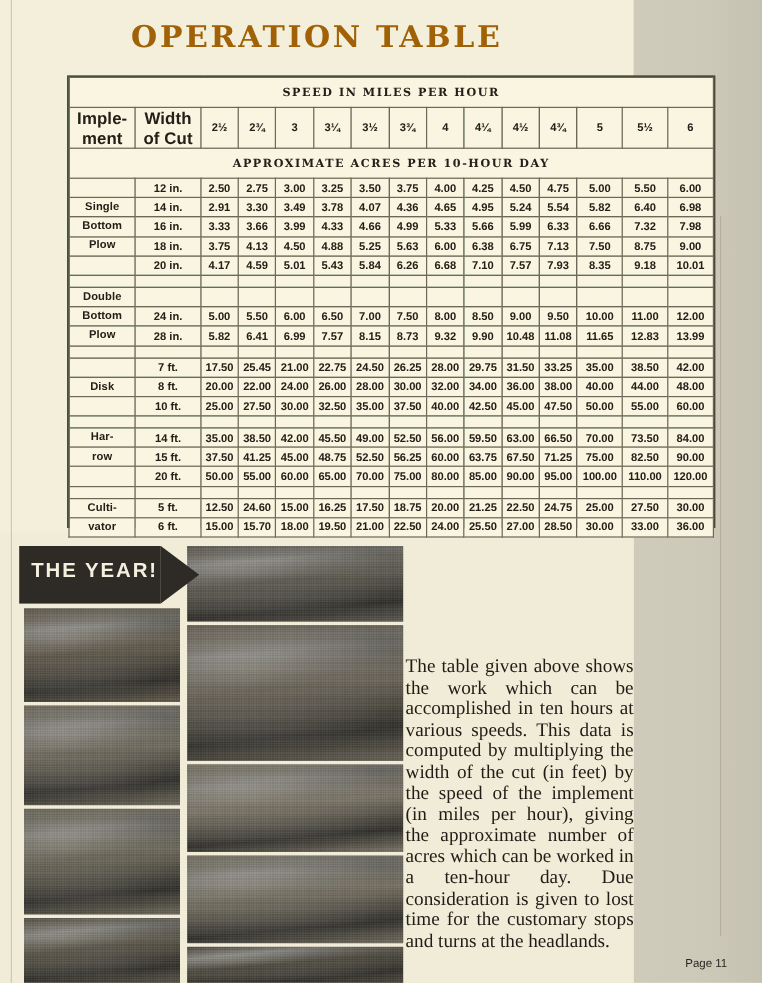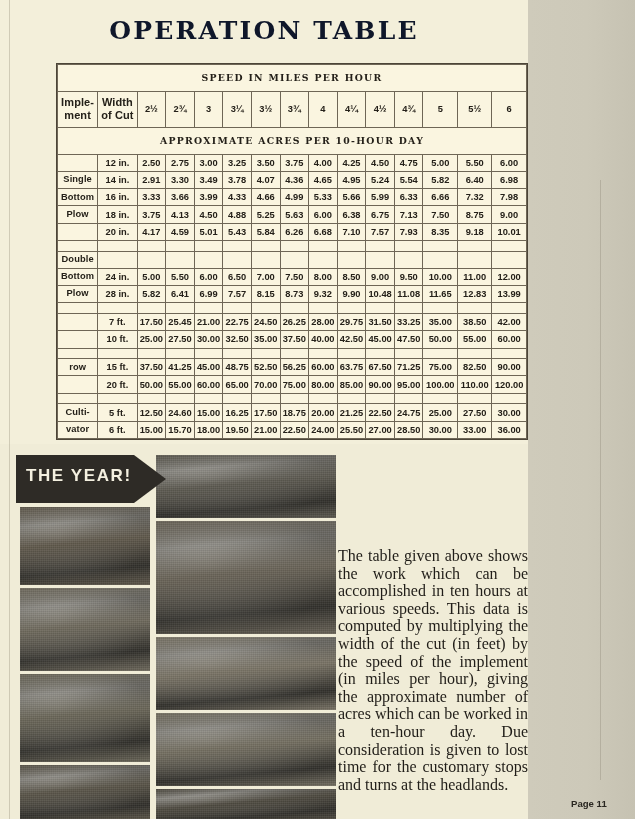--- a/index.html
+++ b/index.html
@@ -24,66 +24,66 @@
   }
   #scanline-right {
     position:absolute; left:600px; top:180px; width:1px; height:600px;
     background:rgba(110,104,86,.25);
   }
 
   
   #page-title {
     position:absolute; left:0; top:16px; width:528px;
     text-align:center; font-size:25px; font-weight:bold;
-    letter-spacing:2.2px; color:#0f172a;
+    letter-spacing:2.2px; color:#a16207;
     font-family:"DejaVu Serif", serif;
   }
 
   
   #op-table-wrap {
-    position:absolute; left:56px; top:63px; width:472px; height:377px;
+    position:absolute; left:56px; top:63px; width:540px; height:377px;
     background:#14532d; border:1.6px solid #4c4538;
   }
   table.op {
     width:100%; height:100%; border-collapse:collapse;
     font-family:"Liberation Sans", sans-serif;
     color:#242019;
   }
   table.op td, table.op th {
     border:0.8px solid #6e6656;
     text-align:center; vertical-align:middle;
     font-size:9.3px; font-weight:bold; padding:0;
     background:#faf5e0;
   }
   .bannerrow td {
     font-family:"DejaVu Serif", serif;
     font-size:11.2px; font-weight:bold; letter-spacing:1.3px;
     height:25px; border-left:none; border-right:none;
   }
   .hdrrow td { height:34px; font-size:10px; line-height:1.18; }
-  .hdrrow td.small { font-size:11px; letter-spacing:.1px;margin-left:32px; }
+  .hdrrow td.small { font-size:14px; letter-spacing:.1px;margin-left:32px; }
   .datarow td { height:16.2px; }
   .implcell { font-size:9px; line-height:1.45; letter-spacing:.1px; }
   .widthcell { text-align:right; padding-right:5px; font-size:9.3px; }
   .valcell { font-size:9.3px; }
   .gutter td { height:10px; border-left-color:#6e6656; }
   .noside { border-left:none; border-right:none; }
 
   
   #body-copy {
     position:absolute; left:338px; top:547px; width:190px;
     font-size:16px; line-height:17.6px; text-align:justify;
     color:#201d18; font-family:"Liberation Serif", serif;
   }
 
   
   #page-number {
     position:absolute; left:571px; top:798px;
     font-family:"Liberation Sans", sans-serif;
-    font-size:9.6px; font-weight:bold; color:#2a2721;
+    font-size:9.6px; font-weight:normal; color:#2a2721;
   }
 
   
   #collage { position:absolute; left:0; top:455px; width:320px; height:364px;margin-left:16px; }
   .photo { position:absolute; overflow:hidden; background:#6d6a60; }
   .photo .ph-sky { position:absolute; inset:0; }
   .grain { position:absolute; inset:0;
     background-image:
       repeating-linear-gradient(0deg, rgba(255,255,255,.05) 0 1px, rgba(0,0,0,.05) 1px 2px),
       repeating-linear-gradient(90deg, rgba(255,255,255,.04) 0 1px, rgba(0,0,0,.04) 1px 2px);
@@ -322,20 +322,37 @@
           <td class="valcell">26.25</td>
           <td class="valcell">28.00</td>
           <td class="valcell">29.75</td>
           <td class="valcell">31.50</td>
           <td class="valcell">33.25</td>
           <td class="valcell">35.00</td>
           <td class="valcell">38.50</td>
           <td class="valcell">42.00</td>
         </tr>
         <tr class="datarow">
+          <td class="implcell">Disk</td>
+          <td class="widthcell">8 ft.</td>
+          <td class="valcell">20.00</td>
+          <td class="valcell">22.00</td>
+          <td class="valcell">24.00</td>
+          <td class="valcell">26.00</td>
+          <td class="valcell">28.00</td>
+          <td class="valcell">30.00</td>
+          <td class="valcell">32.00</td>
+          <td class="valcell">34.00</td>
+          <td class="valcell">36.00</td>
+          <td class="valcell">38.00</td>
+          <td class="valcell">40.00</td>
+          <td class="valcell">44.00</td>
+          <td class="valcell">48.00</td>
+        </tr>
+        <tr class="datarow">
           <td class="implcell"></td>
           <td class="widthcell">10 ft.</td>
           <td class="valcell">25.00</td>
           <td class="valcell">27.50</td>
           <td class="valcell">30.00</td>
           <td class="valcell">32.50</td>
           <td class="valcell">35.00</td>
           <td class="valcell">37.50</td>
           <td class="valcell">40.00</td>
           <td class="valcell">42.50</td>
@@ -356,20 +373,37 @@
           <td></td>
           <td></td>
           <td></td>
           <td></td>
           <td></td>
           <td></td>
           <td></td>
           <td></td>
         </tr>
         <tr class="datarow">
+          <td class="implcell">Har-</td>
+          <td class="widthcell">14 ft.</td>
+          <td class="valcell">35.00</td>
+          <td class="valcell">38.50</td>
+          <td class="valcell">42.00</td>
+          <td class="valcell">45.50</td>
+          <td class="valcell">49.00</td>
+          <td class="valcell">52.50</td>
+          <td class="valcell">56.00</td>
+          <td class="valcell">59.50</td>
+          <td class="valcell">63.00</td>
+          <td class="valcell">66.50</td>
+          <td class="valcell">70.00</td>
+          <td class="valcell">73.50</td>
+          <td class="valcell">84.00</td>
+        </tr>
+        <tr class="datarow">
           <td class="implcell">row</td>
           <td class="widthcell">15 ft.</td>
           <td class="valcell">37.50</td>
           <td class="valcell">41.25</td>
           <td class="valcell">45.00</td>
           <td class="valcell">48.75</td>
           <td class="valcell">52.50</td>
           <td class="valcell">56.25</td>
           <td class="valcell">60.00</td>
           <td class="valcell">63.75</td>

